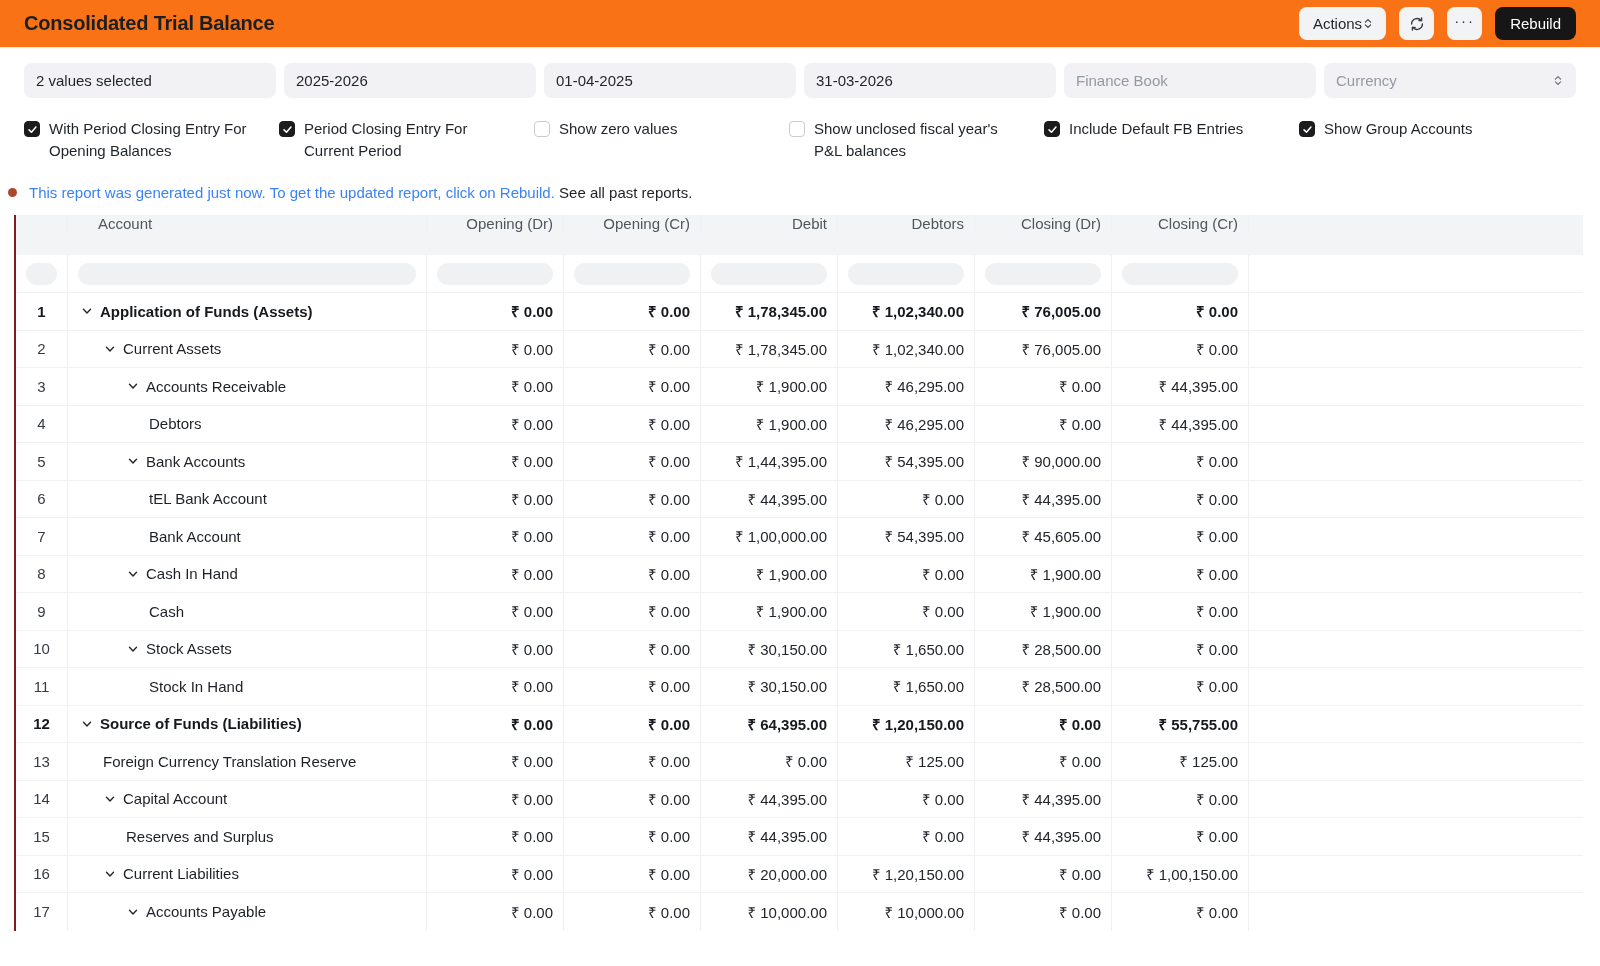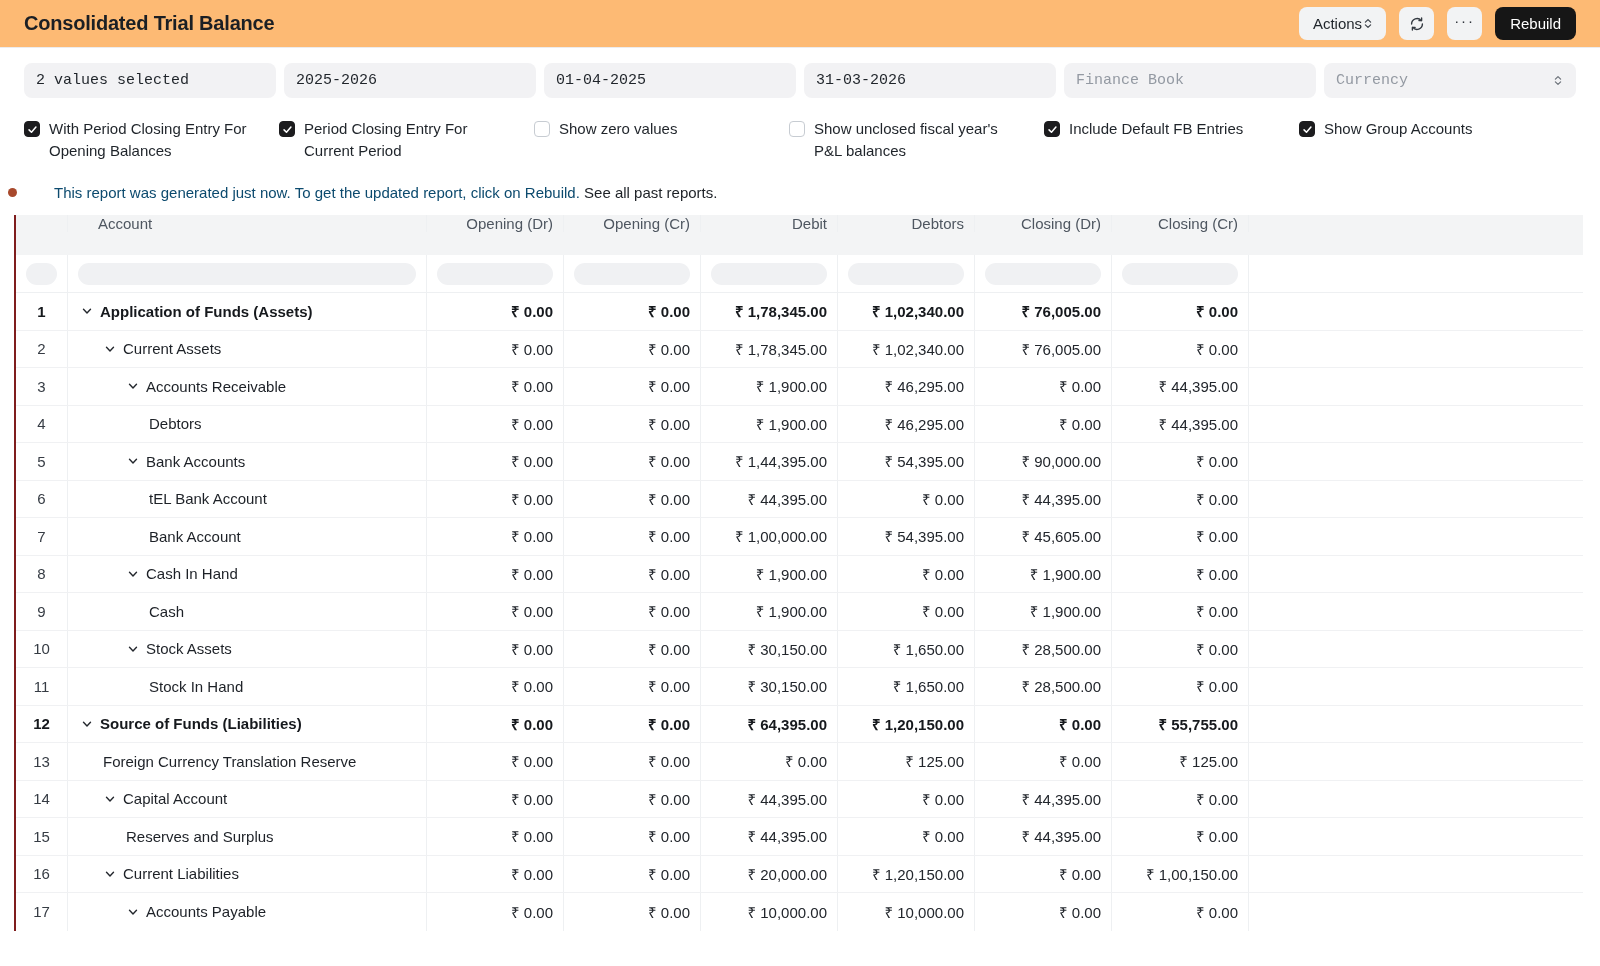--- a/index.html
+++ b/index.html
@@ -1,53 +1,53 @@
 <!DOCTYPE html>
 <html><head>
 <meta charset="utf-8">
 <style>
   * { margin: 0; padding: 0; box-sizing: border-box; }
   html, body { width: 1600px; height: 966px; overflow: hidden; background: #fff;
     font-family: "Liberation Sans", sans-serif; color: #21262c; }
 
   
   .topbar { height: 48px; display: flex; align-items: center; justify-content: space-between;
-    padding: 0 24px; border-bottom: 1px solid #ececee; background: #fdba74; }
+    padding: 0 24px; border-bottom: 1px solid #ececee; background: #f97316; }
   .page-title { font-size: 20px; font-weight: 700; letter-spacing: -0.2px; color: #1b1f24; }
   .topbar-actions { display: flex; align-items: center; gap: 13px; }
   .btn { display: inline-flex; align-items: center; justify-content: center; 
     height: 33px; border: none; border-radius: 8px; font-size: 15px; cursor: pointer;
     font-family: inherit; background: #f2f3f4; color: #1f242a; }
   .btn-actions { padding: 0 12px 0 14px; }
   .btn-icon { width: 35px; }
   .btn-rebuild { background: #161616; color: #fff; padding: 0 15px; font-weight: 500; }
   .updown-icon svg, .btn-icon svg { display: block; }
   .ellipsis-glyph { font-size: 15px; letter-spacing: 2px; color: #30353c; line-height: 1; margin-top: -6px; }
 
   
-  .filter-row { display: flex; gap: 8px; padding: 15px 24px 0 24px; font-family: Liberation Mono, monospace; }
+  .filter-row { display: flex; gap: 8px; padding: 15px 24px 0 24px; }
   .filter-input { flex: 1 1 0; height: 35px; background: #f2f2f4; border-radius: 8px;
     display: flex; align-items: center; justify-content: space-between;
     padding: 0 12px; font-size: 15px; color: #1f242a; }
   .filter-input.placeholder { color: #9399a2; }
 
   
   .checkbox-row { display: flex; padding: 20px 24px 0 24px; }
   .checkbox-item { flex: 0 0 255px; display: flex; gap: 9px; align-items: flex-start; cursor: pointer; }
   .cb-box { width: 16px; height: 16px; border-radius: 4px; margin-top: 3px; flex: 0 0 16px;
     border: 1px solid #c7ccd2; background: #fff; display: flex; align-items: center; justify-content: center; }
   .cb-box.checked { background: #1c1c1e; border-color: #1c1c1e; }
   .cb-label { font-size: 15px; line-height: 22px; color: #1f242a; }
   .checkbox-item:nth-child(1) .cb-label, .checkbox-item:nth-child(2) .cb-label { max-width: 215px; }
   .checkbox-item:nth-child(4) .cb-label { max-width: 195px; }
 
   
   .notice { display: flex; align-items: center; gap: 12px; padding: 22px 0 0 8px; font-size: 15px; }
   .notice-dot { width: 9px; height: 9px; border-radius: 50%; background: #a8492c; flex: 0 0 9px; }
-  .notice-text { color: #0c4a6e; margin-left: 25px; }
+  .notice-text { color: #3b82f6; }
   .notice-link { color: #1d2126; cursor: pointer; }
 
   
   .report-table { margin: 14px 17px 0 14px; border-left: 2px solid #7f1d1d; }
   .grid-row { display: grid; grid-template-columns: 52px 359px repeat(6, 137px); }
   .thead { background: #f3f4f5; height: 40px; }
   .thead .cell { display: flex; align-items: center; font-size: 15px; color: #4e5660; }
   .cell { border-right: 1px solid #eef0f2; padding: 0 10px; display: flex; align-items: center;
     font-size: 15px; white-space: nowrap; overflow: hidden; }
   .cell.num { justify-content: flex-end; }

